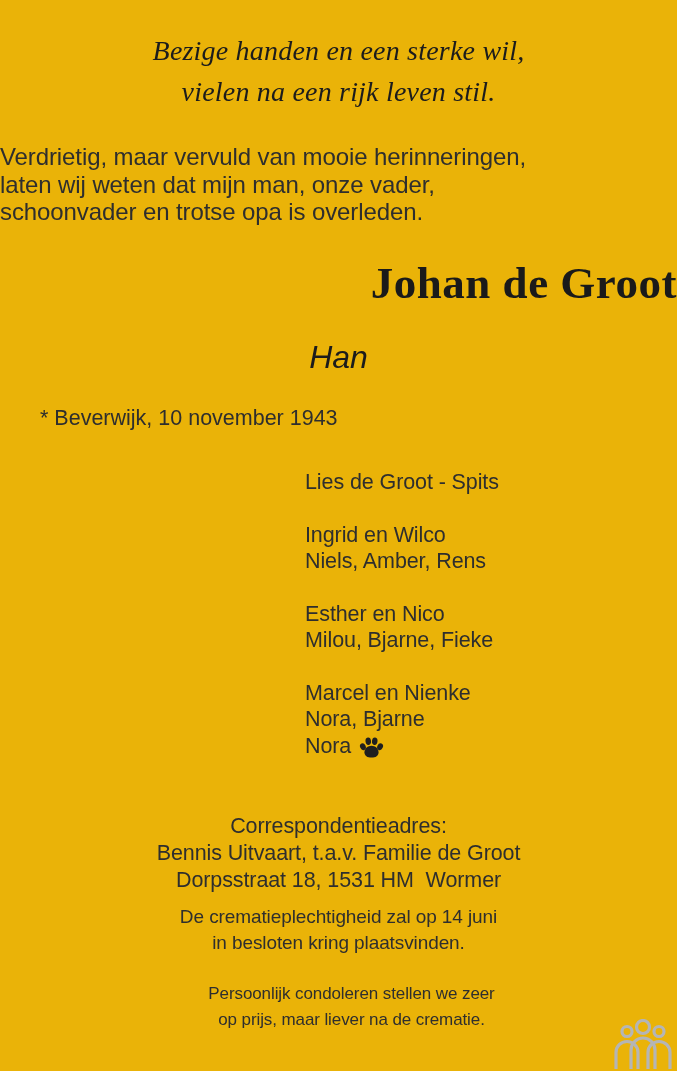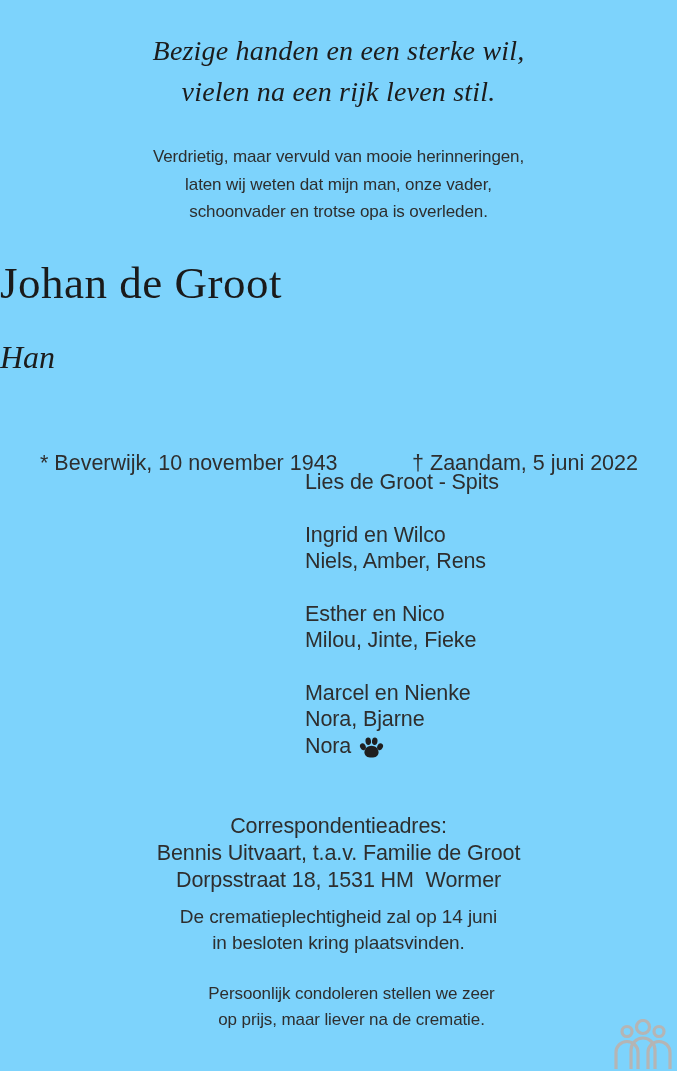--- a/index.html
+++ b/index.html
@@ -4,21 +4,21 @@
 <style>
   html, body {
     margin: 0;
     padding: 0;
     background: #ffffff;
   }
   .card {
     position: relative;
     width: 677px;
     height: 1071px;
-    background: #7dd3fc;
+    background: #eab308;
     overflow: hidden;
     font-family: "Liberation Sans", sans-serif;
     color: #2e2e2e;
   }
 
   .epigraph {
     position: absolute;
     top: 30px; left: 0;
     width: 100%;
     text-align: center;
@@ -26,59 +26,59 @@
     font-style: italic;
     font-size: 28px;
     line-height: 41px;
     color: #1c1c1c;
     letter-spacing: 0.2px;
   }
   .announcement {
     position: absolute;
     top: 143px; left: 0;
     width: 100%;
-    text-align: center;
-    font-size: 17px;
+    text-align: left;
+    font-size: 24px;
     line-height: 27.5px;
     letter-spacing: -0.1px;
   }
   .name {
     position: absolute;
     top: 256px; left: 0;
     width: 100%;
-    text-align: left;
+    text-align: right;
     margin: 0;
     font-family: "Liberation Serif", serif;
-    font-weight: normal;
+    font-weight: bold;
     font-size: 45px;
     line-height: 54px;
     color: #1a1a1a;
     letter-spacing: 0.5px;
   }
   .nickname {
     position: absolute;
     top: 337px; left: 0;
     width: 100%;
-    font-family: Liberation Serif, serif;
+    text-align: center;
+    font-family: Liberation Sans, sans-serif;
     font-style: italic;
     font-size: 32px;
     line-height: 40px;
     color: #1c1c1c;
   }
   .dates {
     position: absolute;
     top: 405px; left: 0;
     width: 677px;
     box-sizing: border-box;
     padding: 0 39px 0 40px;
     display: flex;
     justify-content: space-between;
     font-size: 21.5px;
     line-height: 27px;
-    margin-top: 45px;
   }
   .family {
     position: absolute;
     top: 469px;
     left: 305px;
     font-size: 21.5px;
     line-height: 26.5px;
     letter-spacing: -0.1px;
   }
   .family .group { margin-bottom: 26px; }
@@ -138,34 +138,33 @@
     <div>laten wij weten dat mijn man, onze vader,</div>
     <div>schoonvader en trotse opa is overleden.</div>
   </div>
 
   <h1 class="name">Johan de Groot</h1>
 
   <div class="nickname">Han</div>
 
   <div class="dates">
     <span>* Beverwijk, 10 november 1943</span>
-    <span>† Zaandam, 5 juni 2022</span>
   </div>
 
   <div class="family">
     <div class="group">
       <div>Lies de Groot - Spits</div>
     </div>
     <div class="group">
       <div>Ingrid en Wilco</div>
       <div>Niels, Amber, Rens</div>
     </div>
     <div class="group">
       <div>Esther en Nico</div>
-      <div>Milou, Jinte, Fieke</div>
+      <div>Milou, Bjarne, Fieke</div>
     </div>
     <div class="group">
       <div>Marcel en Nienke</div>
       <div>Nora, Bjarne</div>
       <div class="nora-line">
         <span>Nora</span>
         <svg class="paw" width="25" height="21" viewBox="0 0 26 22">
           <g fill="#1f1f1f">
             <ellipse cx="4" cy="10.2" rx="2.9" ry="3.8" transform="rotate(-24 4 10.2)"></ellipse>
             <ellipse cx="9.6" cy="4.4" rx="2.9" ry="3.9" transform="rotate(-7 9.6 4.4)"></ellipse>

